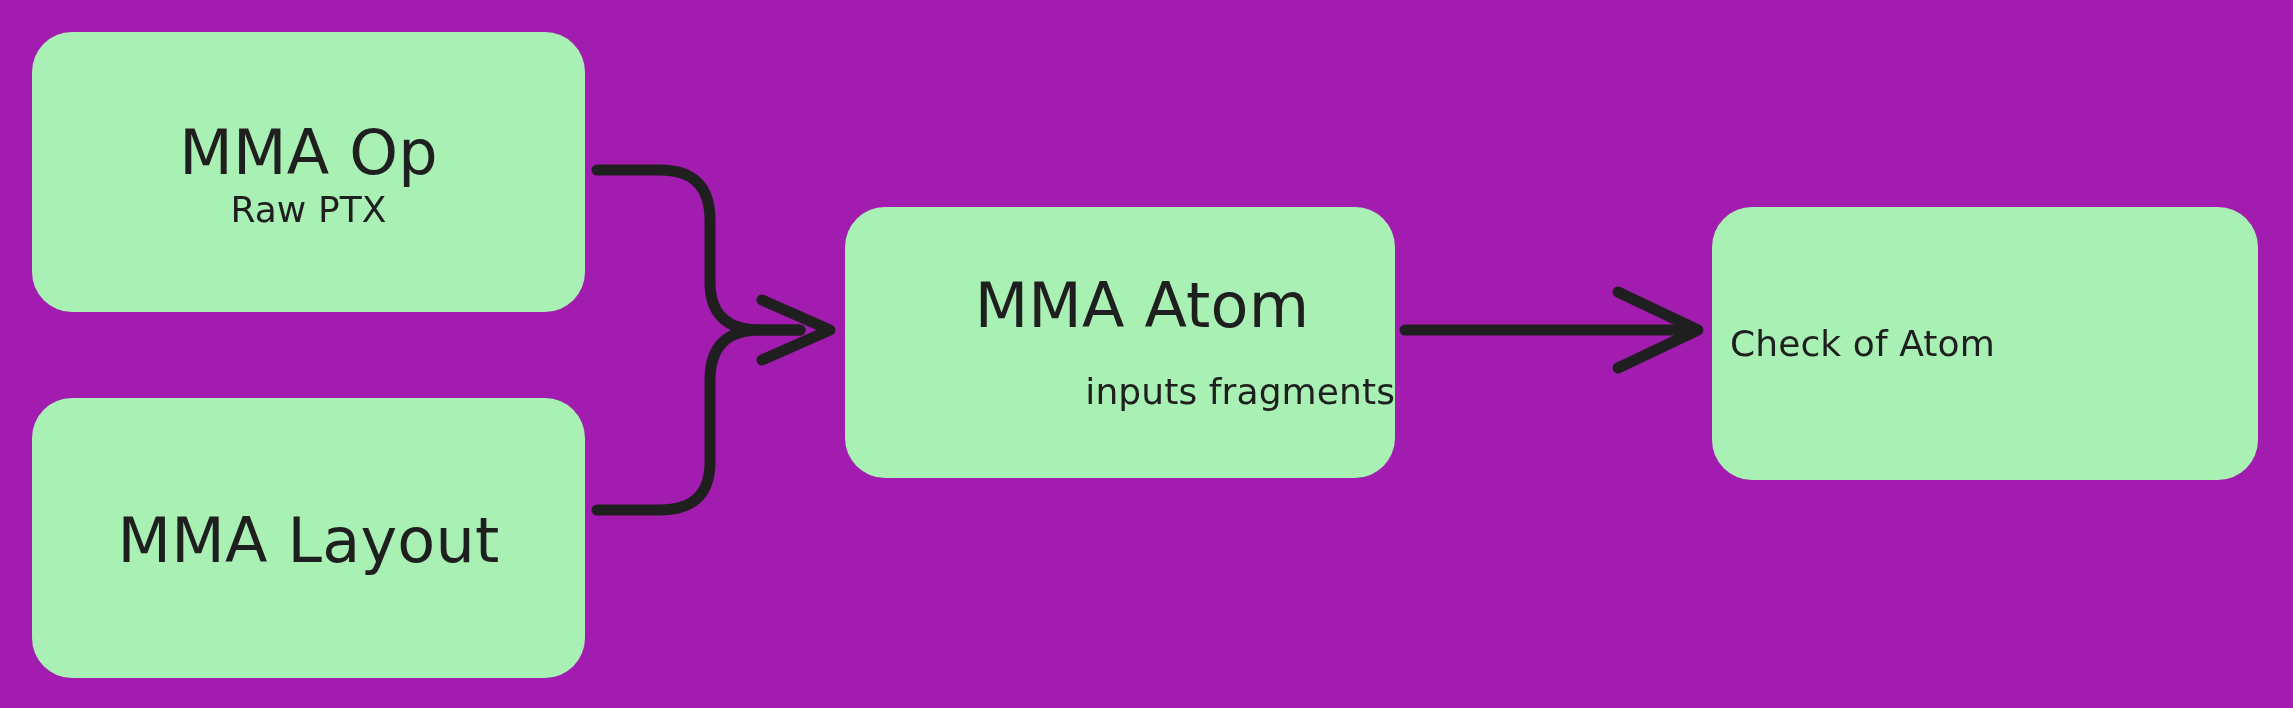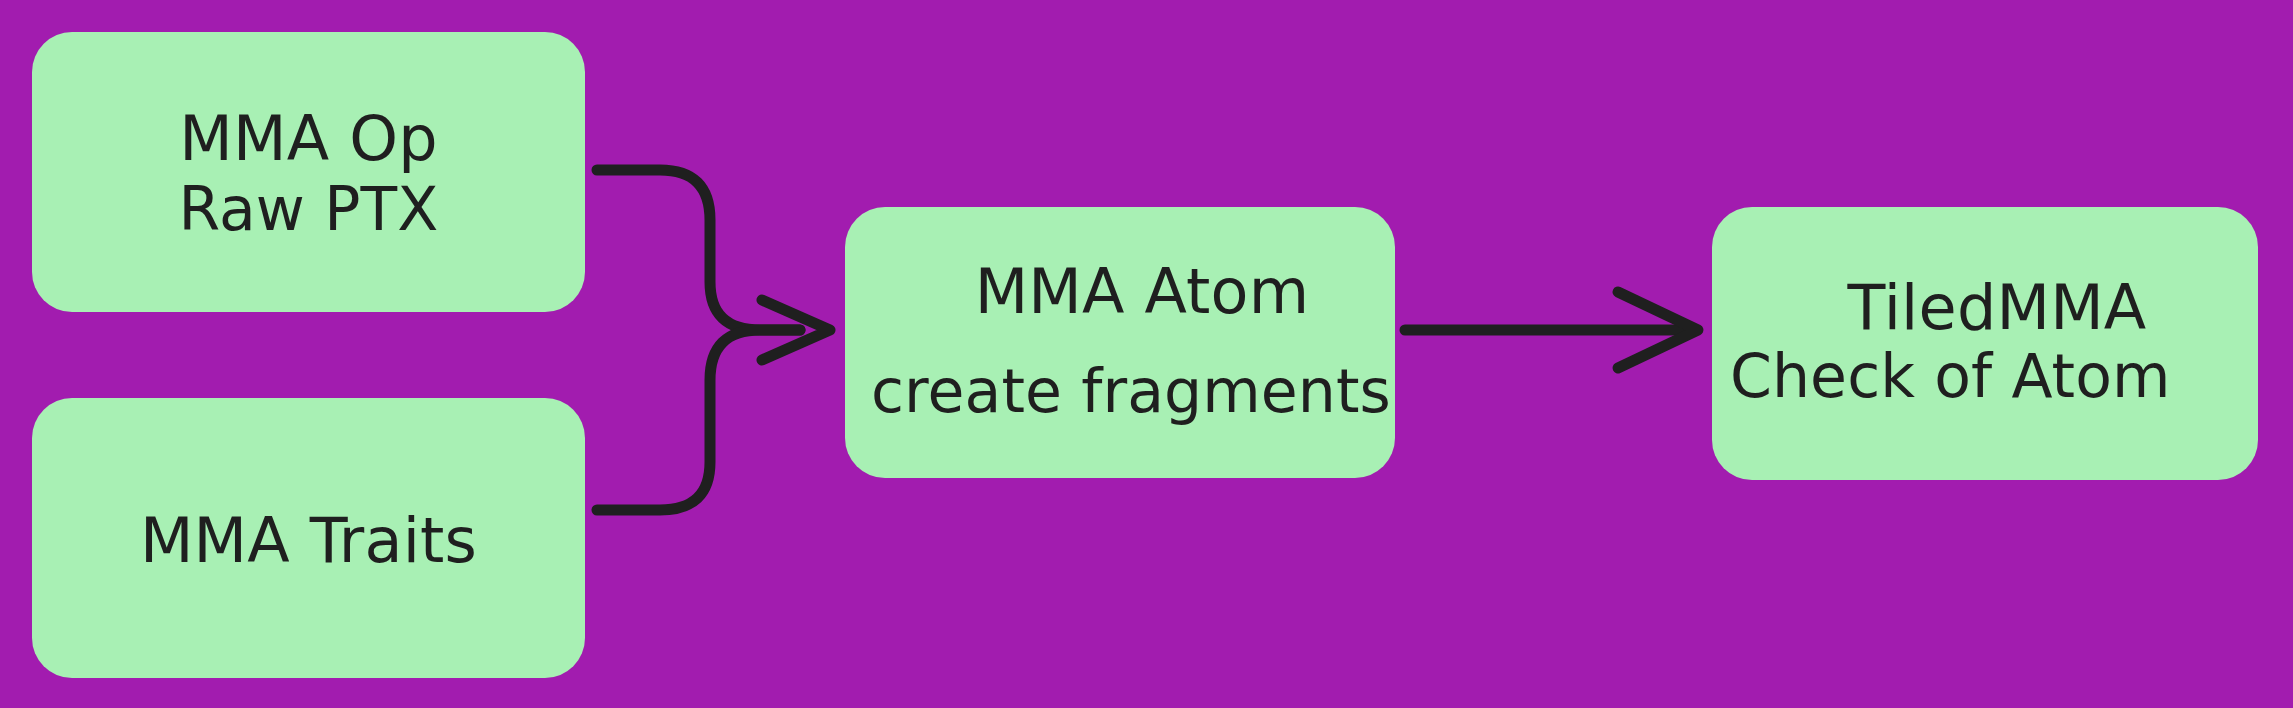--- a/index.html
+++ b/index.html
@@ -38,41 +38,41 @@
     overflow: visible;
     white-space: nowrap;
   }
   .node-title {
     font-size: 62px;
     line-height: 1.08;
     font-weight: 400;
     letter-spacing: 0.2px;
   }
   .node-sub {
-    font-size: 60px;
+    font-size: 36px;
     line-height: 1.16;
     font-weight: 400;
     letter-spacing: 0.1px;
   }
   
   #node-mma-op {
     left: 32px;  top: 32px;  width: 553px;  height: 280px;
   }
   #node-mma-op .node-title { margin-top: 6px; }
   #node-mma-op .node-sub   { margin-top: 2px; }
 
   #node-mma-traits {
     left: 32px;  top: 398px;  width: 553px;  height: 280px;
   }
   #node-mma-traits .node-title { margin-top: 6px; }
   #node-mma-traits .node-sub   { margin-top: 2px; }
 
   #node-mma-atom {
     left: 845px; top: 207px; width: 550px; height: 271px;
-    align-items: flex-start;
+    align-items: flex-end;
     padding-left: 26px;
     gap: 31px;
   }
   #node-mma-atom .node-title { align-self: center; margin-left: 18px; }
 
   #node-tiledmma {
     left: 1712px; top: 207px; width: 546px; height: 273px;
     align-items: flex-start;
     padding-left: 18px;
   }
@@ -106,26 +106,25 @@
       <path d="M 1618,292 L 1698,330 L 1618,368"></path>
     </g>
   </svg>
 
   <div class="node" id="node-mma-op" style="background:#a8f0b4">
     <div class="node-title">MMA Op</div>
     <div class="node-sub">Raw PTX</div>
   </div>
 
   <div class="node" id="node-mma-traits" style="background:#a8f0b4">
-    <div class="node-title">MMA Traits</div>
+    <div class="node-title">MMA Layout</div>
   </div>
 
   <div class="node" id="node-mma-atom" style="background:#a8f0b4">
     <div class="node-title">MMA Atom</div>
-    <div class="node-sub">create fragments</div>
+    <div class="node-sub">inputs fragments</div>
   </div>
 
   <div class="node" id="node-tiledmma" style="background:#a8f0b4">
-    <div class="node-title">TiledMMA</div>
     <div class="node-sub">Check of Atom</div>
   </div>
 
 </div>
 
 </body></html>

